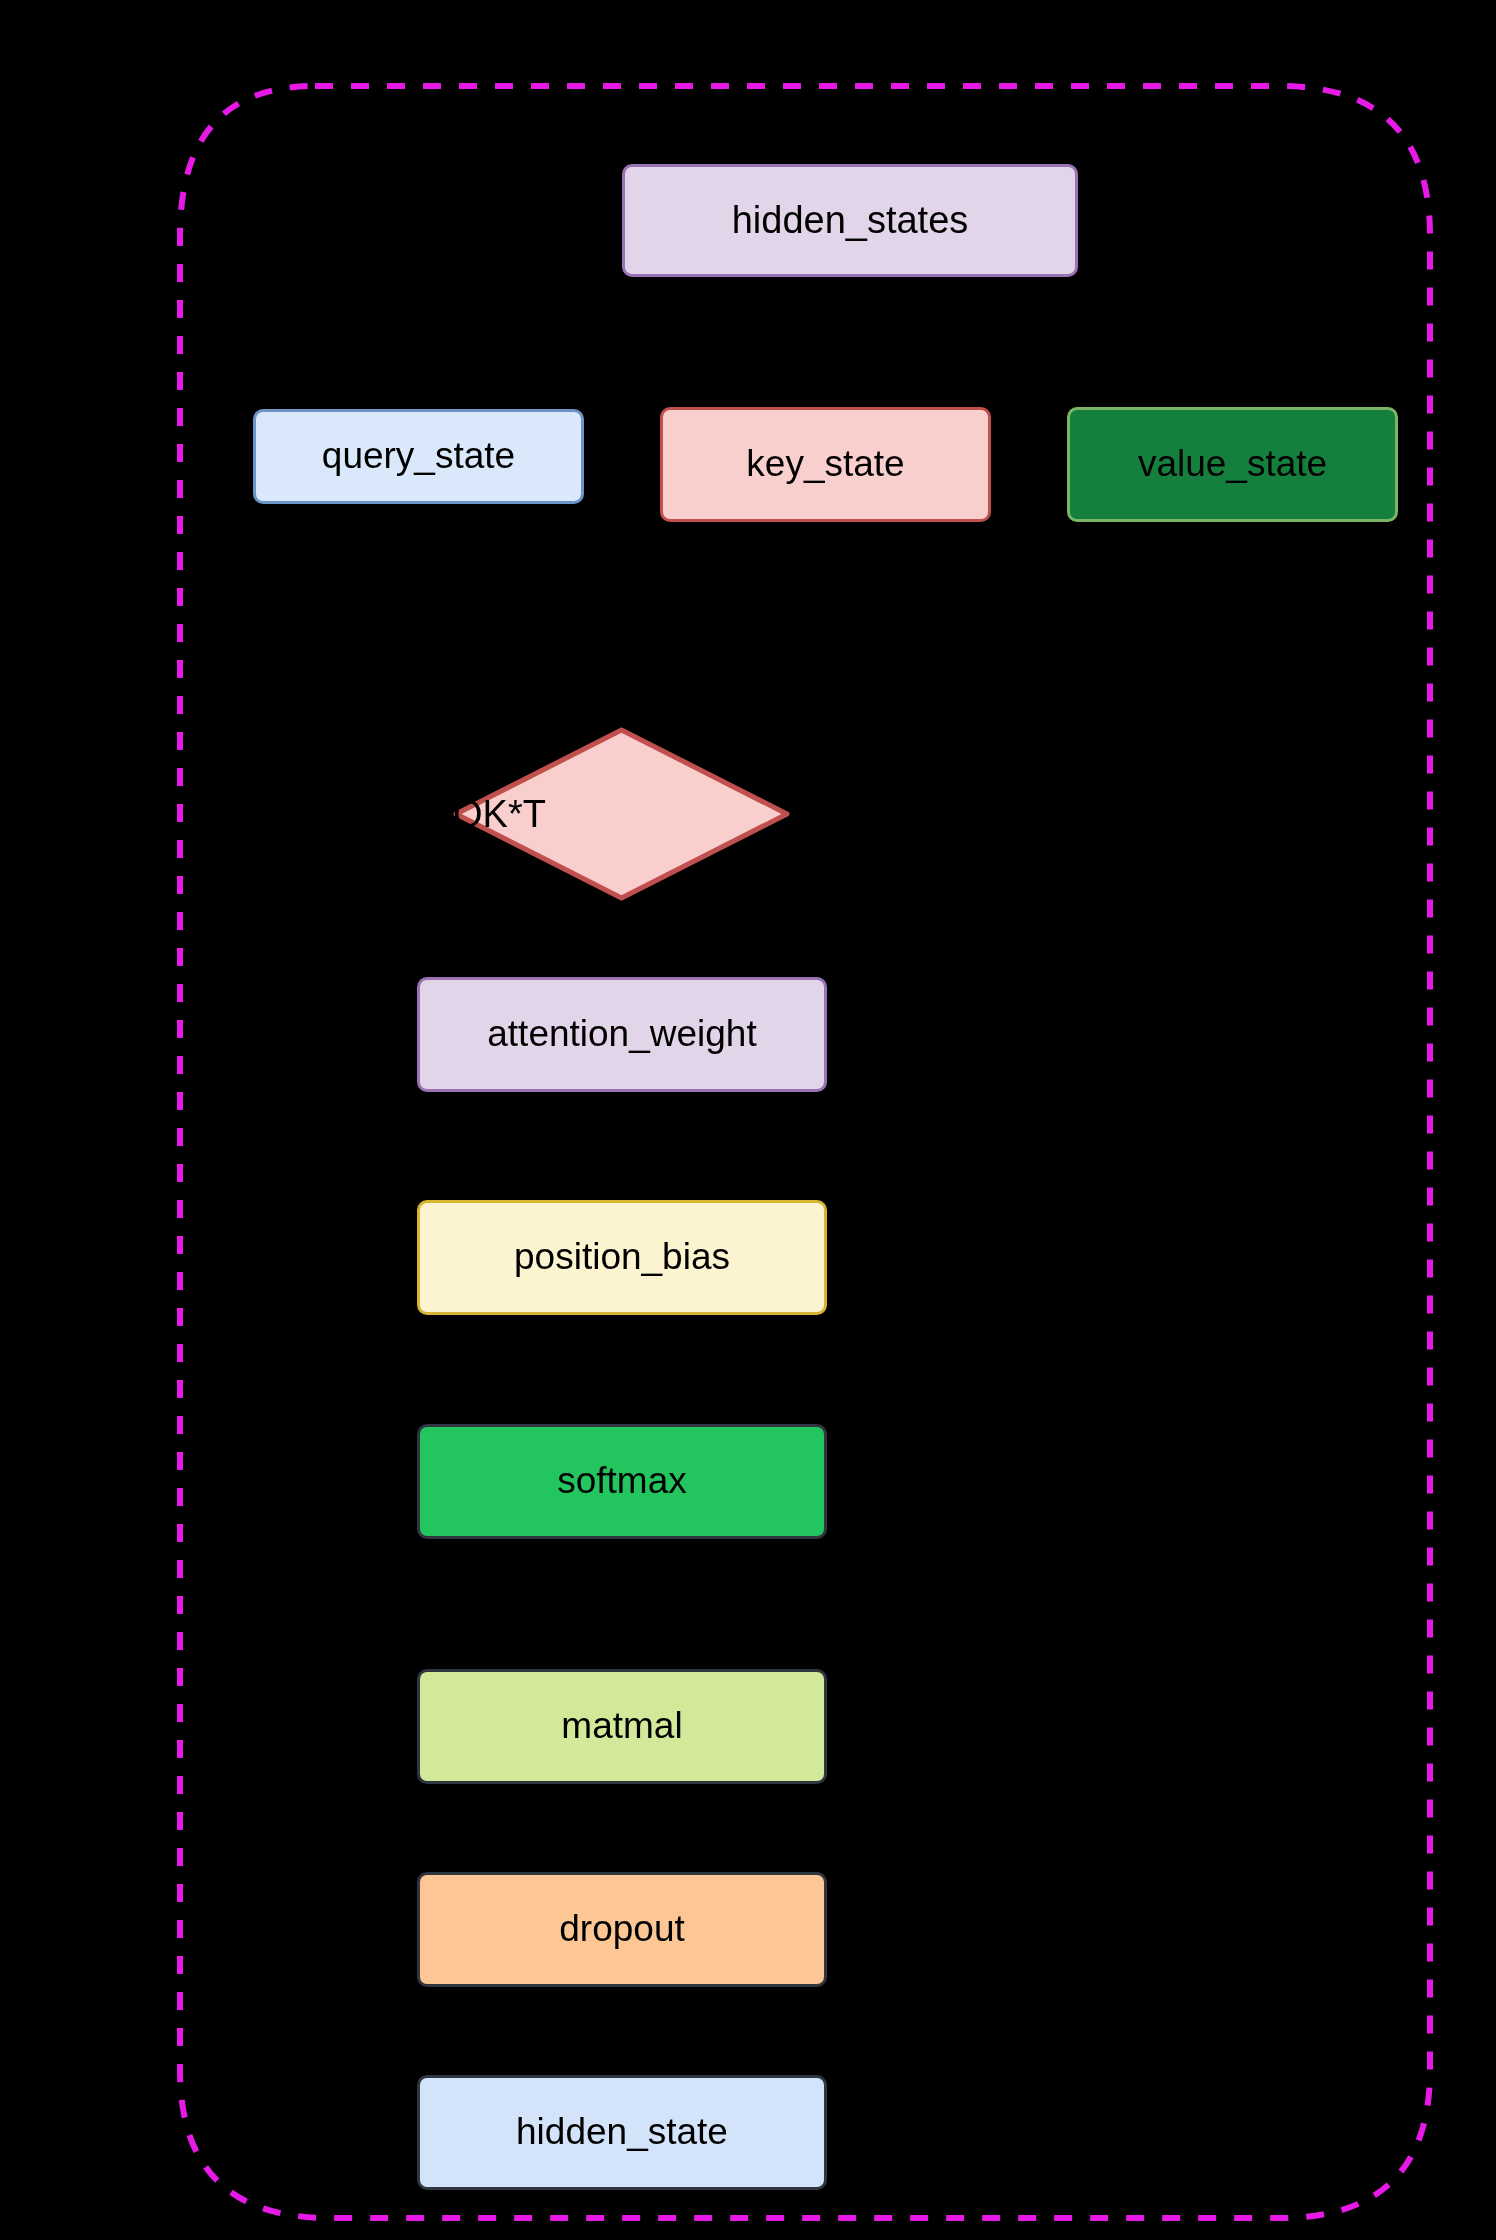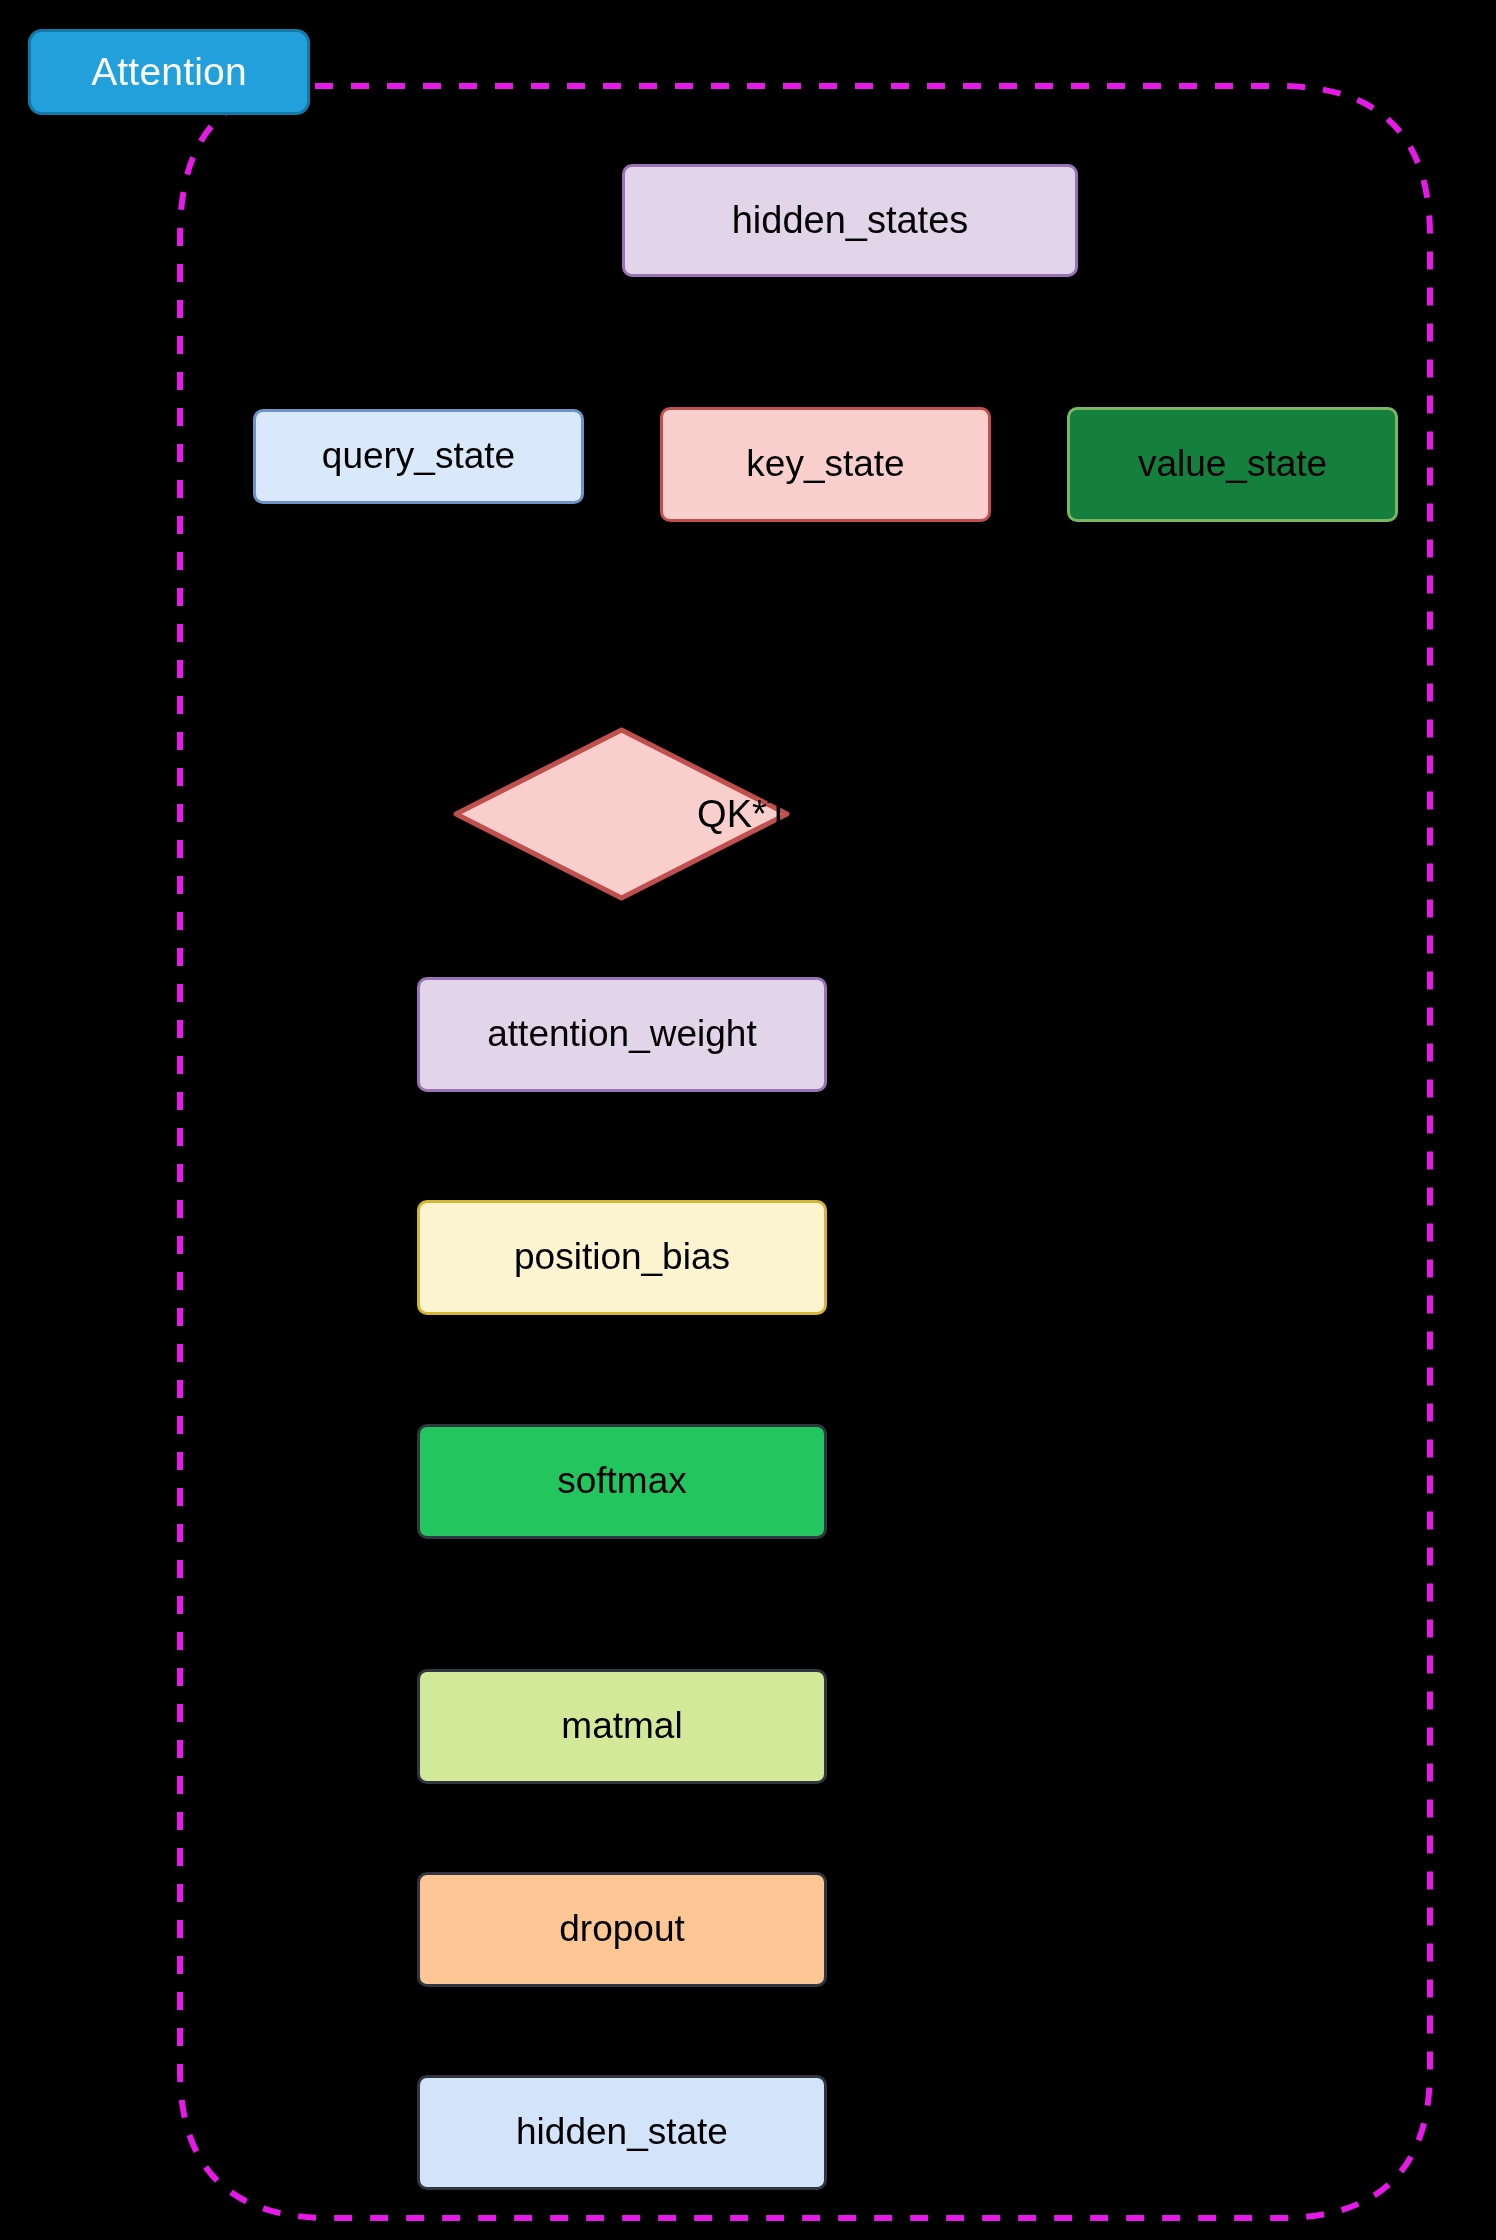--- a/index.html
+++ b/index.html
@@ -69,21 +69,21 @@
     color: #ffffff;
     font-size: 39px;
     letter-spacing: 0.2px;
   }
 
   
   .diamond-wrap {
     position: absolute;
     display: flex;
     align-items: center;
-    justify-content: flex-end;
+    justify-content: flex-start;
   }
   .diamond-svg {
     position: absolute;
     left: 0;
     top: 0;
   }
   .diamond-label {
     position: relative;
     z-index: 2;
     color: #000000;
@@ -101,23 +101,20 @@
              L 1280,86
              Q 1430,86 1430,236
              L 1430,2070
              Q 1430,2218 1280,2218
              L 330,2218
              Q 180,2218 180,2070
              L 180,236
              Q 180,86 315,86" fill="none" stroke="#e619e6" stroke-width="6" stroke-dasharray="18 18" stroke-linecap="butt"></path>
   </svg>
 
-  <div class="subgraph-title" style="background: rgb(33, 160, 219); border-color: rgb(19, 121, 166);">
-    <span style="color: rgb(255, 255, 255);">Attention</span>
-  </div>
 
   <div id="nodes-layer">
       <div class="node" style="left: 622px; top: 164px; width: 456px; height: 113px; background: rgb(226, 213, 234); border-color: rgb(154, 115, 181);">
         <span class="node-label" style="font-size: 38px; color: rgb(0, 0, 0);">hidden_states</span>
       </div>
       <div class="node" style="left: 253px; top: 409px; width: 331px; height: 95px; background: rgb(217, 232, 251); border-color: rgb(109, 147, 199);">
         <span class="node-label" style="font-size: 37px; color: rgb(0, 0, 0);">query_state</span>
       </div>
       <div class="node" style="left: 660px; top: 407px; width: 331px; height: 115px; background: rgb(249, 207, 206); border-color: rgb(192, 80, 77);">
         <span class="node-label" style="font-size: 37px; color: rgb(0, 0, 0);">key_state</span>

